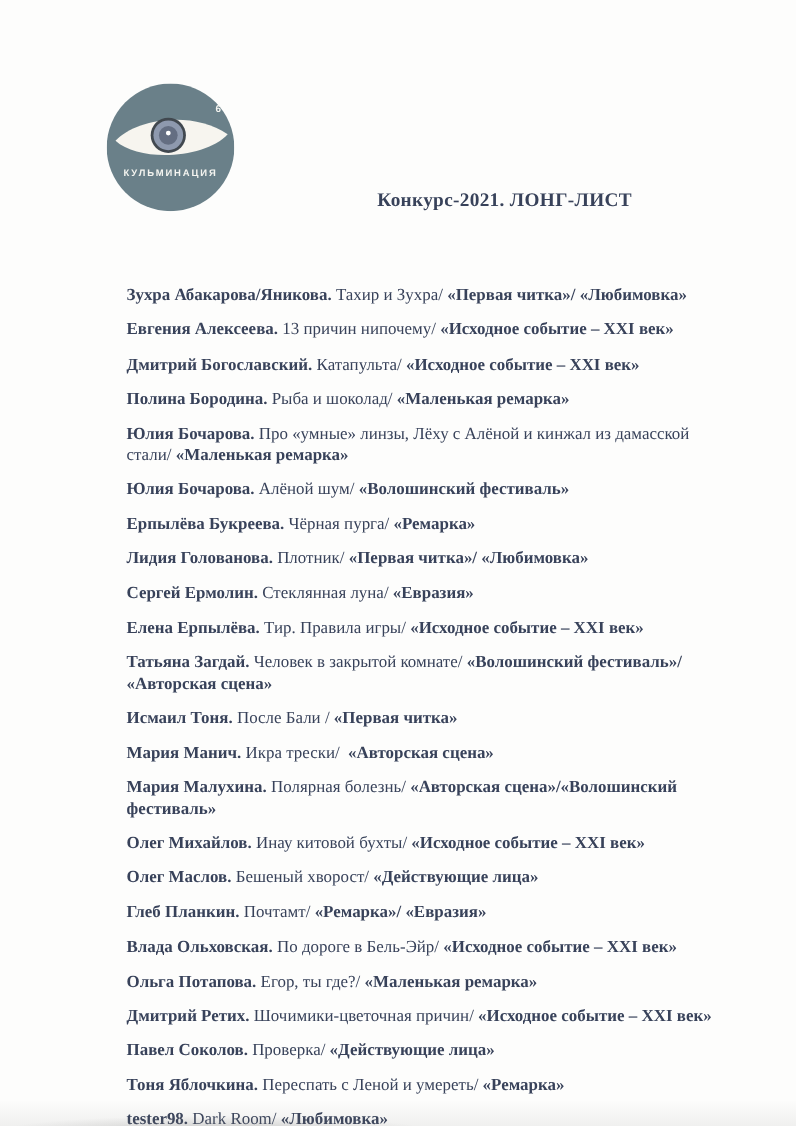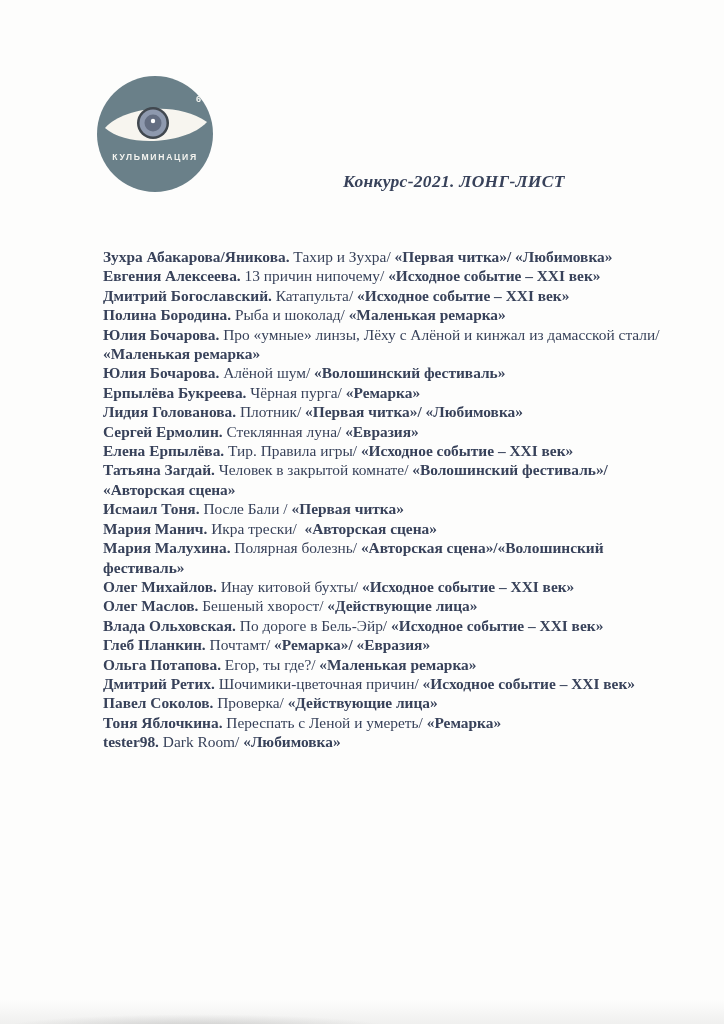--- a/index.html
+++ b/index.html
@@ -28,29 +28,28 @@
     fill: var(--logo-text, #f4f4f0);
     font-family: "Liberation Sans", sans-serif;
     font-weight: bold; font-size: 9px;
   }
 
   .title {
     position: absolute; left: 343px; top: 171px; margin: 0;
     color: var(--ink, #38425a);
     font-size: 17.5px; font-weight: bold; letter-spacing: 0.3px;
     white-space: nowrap;
-    font-style: italic;
   }
 
   .list {
     position: absolute; left: 103px; top: 247px; width: 560px;
     color: var(--ink, #38425a);
     font-size: 15.4px; line-height: 19.4px;
   }
-  .entry { margin: 0; white-space: pre-wrap; }
+  .entry { margin: 12px; white-space: pre-wrap; }
   .entry .b { font-weight: bold; }
 
   .scan-shadow {
     position: absolute; left: 0; bottom: 0; width: 100%; height: 24px;
     pointer-events: none;
     background:
       radial-gradient(ellipse 280px 20px at 27% 118%, rgba(105,105,105,0.28), rgba(105,105,105,0) 70%),
       linear-gradient(to bottom, rgba(120,120,120,0) 0%, rgba(120,120,120,0.10) 100%);
   }
 </style>
@@ -84,22 +83,22 @@
       <p class="entry"><span class="b">Ерпылёва Букреева.</span><span> Чёрная пурга/ </span><span class="b">«Ремарка»</span></p>
       <p class="entry"><span class="b">Лидия Голованова.</span><span> Плотник/ </span><span class="b">«Первая читка»/ «Любимовка»</span></p>
       <p class="entry"><span class="b">Сергей Ермолин.</span><span> Стеклянная луна/ </span><span class="b">«Евразия»</span></p>
       <p class="entry"><span class="b">Елена Ерпылёва.</span><span> Тир. Правила игры/ </span><span class="b">«Исходное событие – XXI век»</span></p>
       <p class="entry"><span class="b">Татьяна Загдай.</span><span> Человек в закрытой комнате/ </span><span class="b">«Волошинский фестиваль»/ «Авторская сцена»</span></p>
       <p class="entry"><span class="b">Исмаил Тоня.</span><span> После Бали / </span><span class="b">«Первая читка»</span></p>
       <p class="entry"><span class="b">Мария Манич.</span><span> Икра трески/  </span><span class="b">«Авторская сцена»</span></p>
       <p class="entry"><span class="b">Мария Малухина.</span><span> Полярная болезнь/ </span><span class="b">«Авторская сцена»/«Волошинский фестиваль»</span></p>
       <p class="entry"><span class="b">Олег Михайлов.</span><span> Инау китовой бухты/ </span><span class="b">«Исходное событие – XXI век»</span></p>
       <p class="entry"><span class="b">Олег Маслов.</span><span> Бешеный хворост/ </span><span class="b">«Действующие лица»</span></p>
+      <p class="entry"><span class="b">Глеб Планкин.</span><span> Почтамт/ </span><span class="b">«Ремарка»/ «Евразия»</span></p>
       <p class="entry"><span class="b">Влада Ольховская.</span><span> По дороге в Бель-Эйр/ </span><span class="b">«Исходное событие – XXI век»</span></p>
-      <p class="entry"><span class="b">Глеб Планкин.</span><span> Почтамт/ </span><span class="b">«Ремарка»/ «Евразия»</span></p>
       <p class="entry"><span class="b">Ольга Потапова.</span><span> Егор, ты где?/ </span><span class="b">«Маленькая ремарка»</span></p>
       <p class="entry"><span class="b">Дмитрий Ретих.</span><span> Шочимики-цветочная причин/ </span><span class="b">«Исходное событие – XXI век»</span></p>
       <p class="entry"><span class="b">Павел Соколов.</span><span> Проверка/ </span><span class="b">«Действующие лица»</span></p>
       <p class="entry"><span class="b">Тоня Яблочкина.</span><span> Переспать с Леной и умереть/ </span><span class="b">«Ремарка»</span></p>
       <p class="entry"><span class="b">tester98.</span><span> Dark Room/ </span><span class="b">«Любимовка»</span></p>
     </div>
 
   <div class="scan-shadow"></div>
 
 </div>

